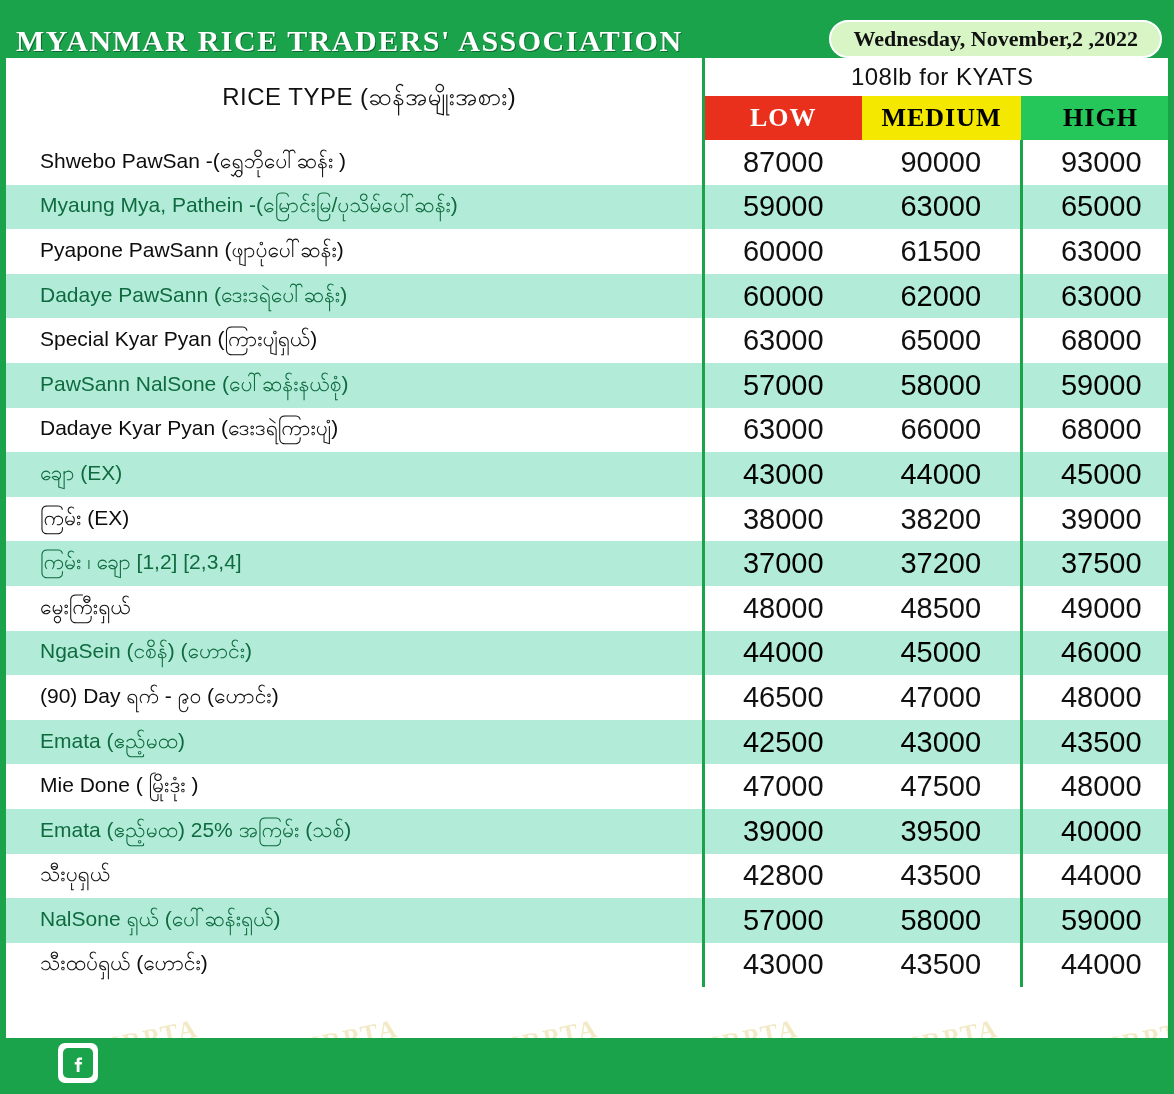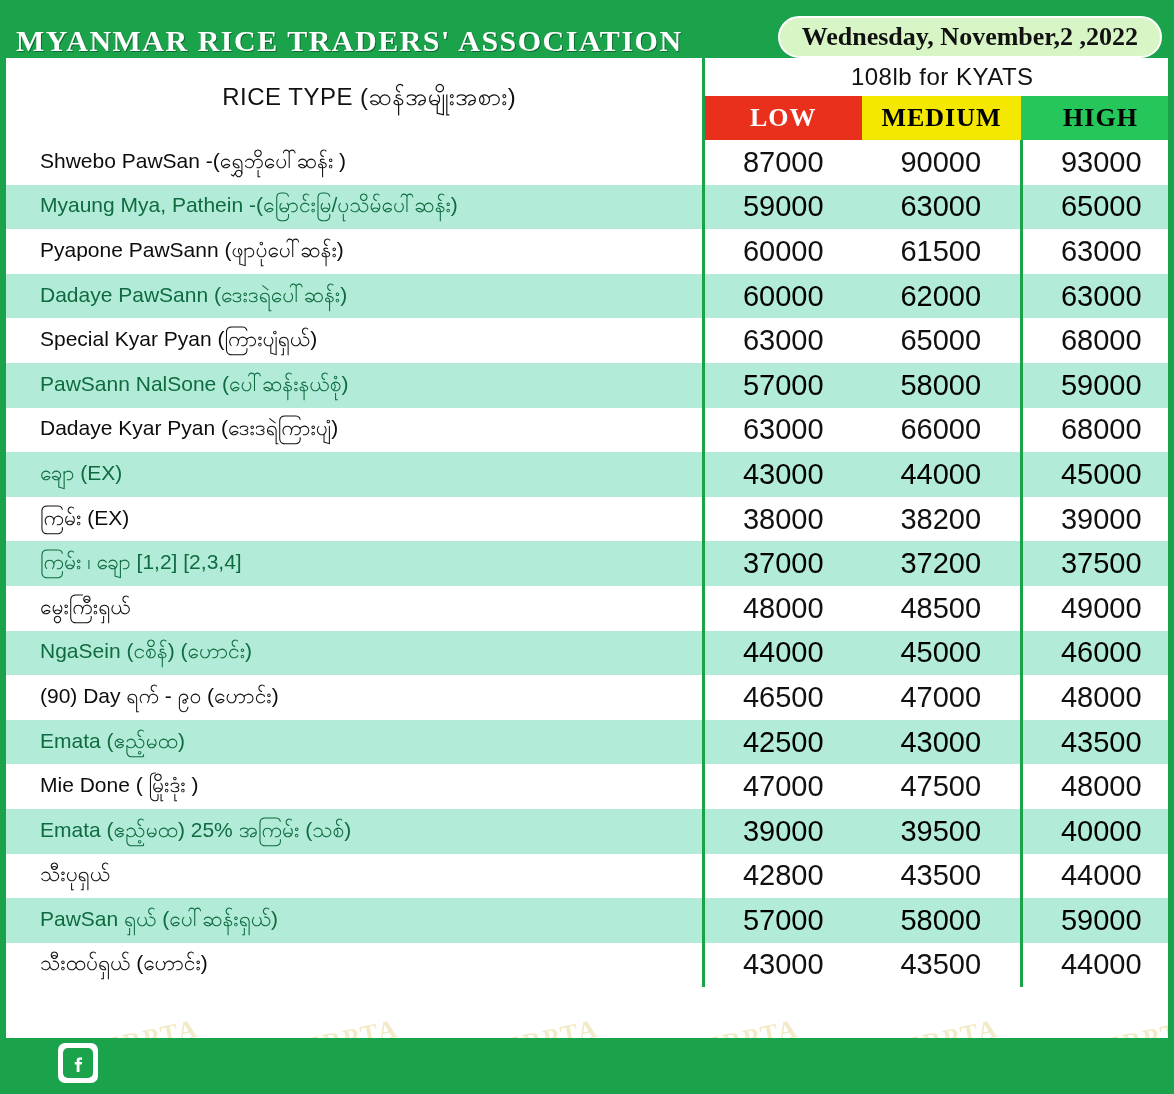--- a/index.html
+++ b/index.html
@@ -35,21 +35,21 @@
     white-space: nowrap;
     text-shadow: 1px 1px 0 #0c6b2e;
   }
   .date-box {
     background: #d8f5c6;
     border: 2px solid #ffffff;
     border-radius: 22px;
     padding: 4px 22px;
     font-family: "Liberation Serif", serif;
     font-weight: bold;
-    font-size: 26px;
+    font-size: 22px;
     color: #111111;
     white-space: nowrap;
   }
   
   .table-wrap {
     position: relative;
     background: #ffffff;
     height: 980px;
     overflow: hidden;
   }
@@ -375,21 +375,21 @@
             <td class="num">39500</td>
             <td class="num sep-l">40000</td>
           </tr>
           <tr class="base">
             <td class="name sep-r">သီးပုရှယ်</td>
             <td class="num">42800</td>
             <td class="num">43500</td>
             <td class="num sep-l">44000</td>
           </tr>
           <tr class="alt">
-            <td class="name sep-r">PawSan ရှယ်  (ပေါ်ဆန်းရှယ်)</td>
+            <td class="name sep-r">NalSone ရှယ်  (ပေါ်ဆန်းရှယ်)</td>
             <td class="num">57000</td>
             <td class="num">58000</td>
             <td class="num sep-l">59000</td>
           </tr>
           <tr class="base">
             <td class="name sep-r">သီးထပ်ရှယ် (ဟောင်း)</td>
             <td class="num">43000</td>
             <td class="num">43500</td>
             <td class="num sep-l">44000</td>
           </tr>

